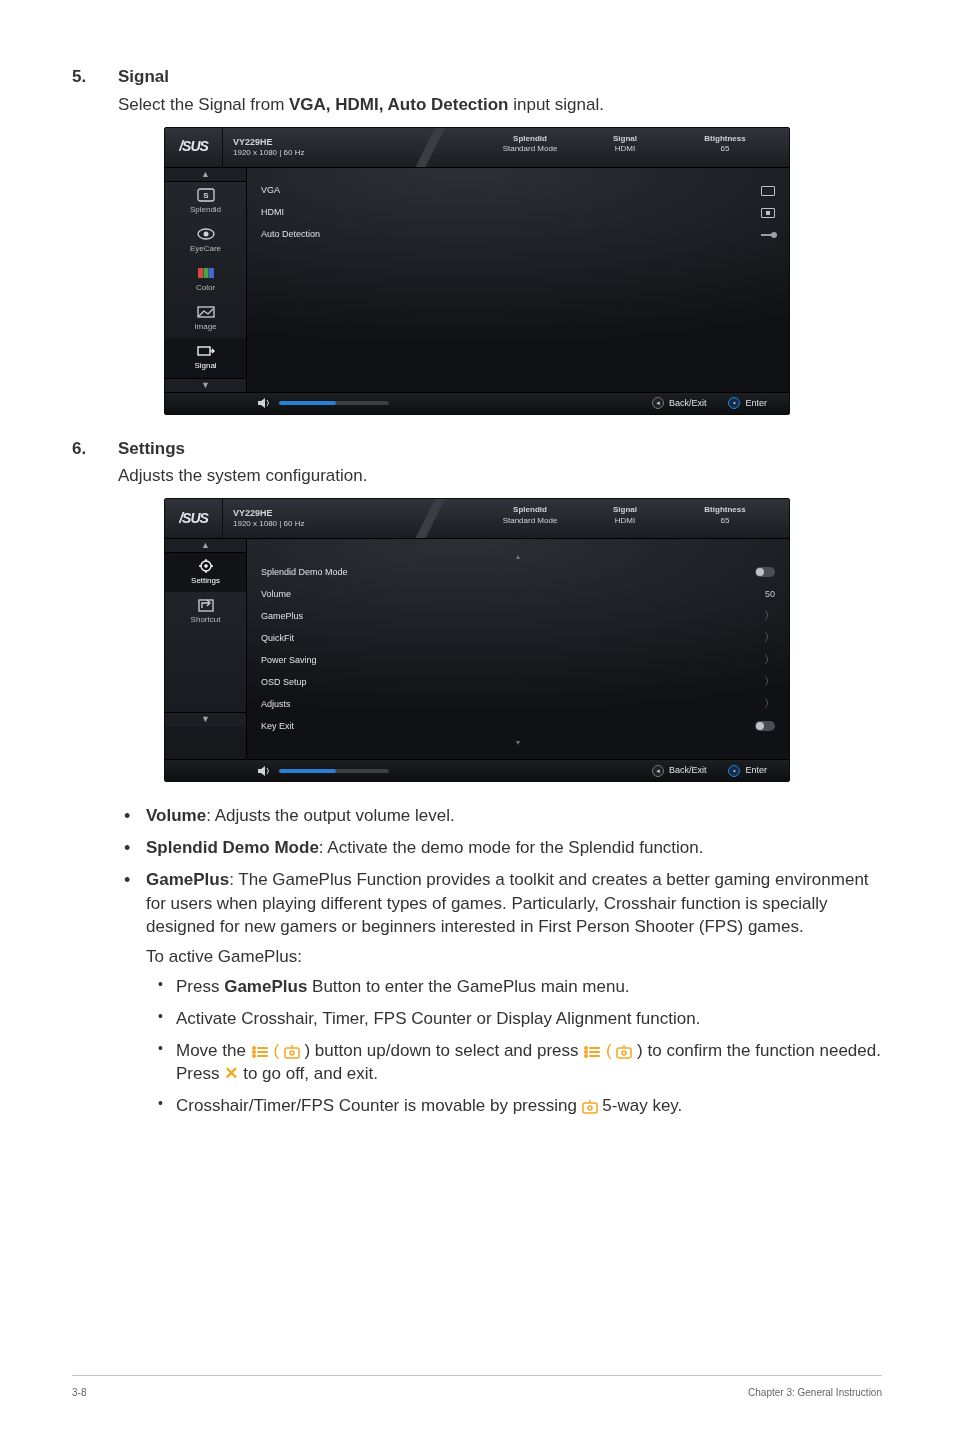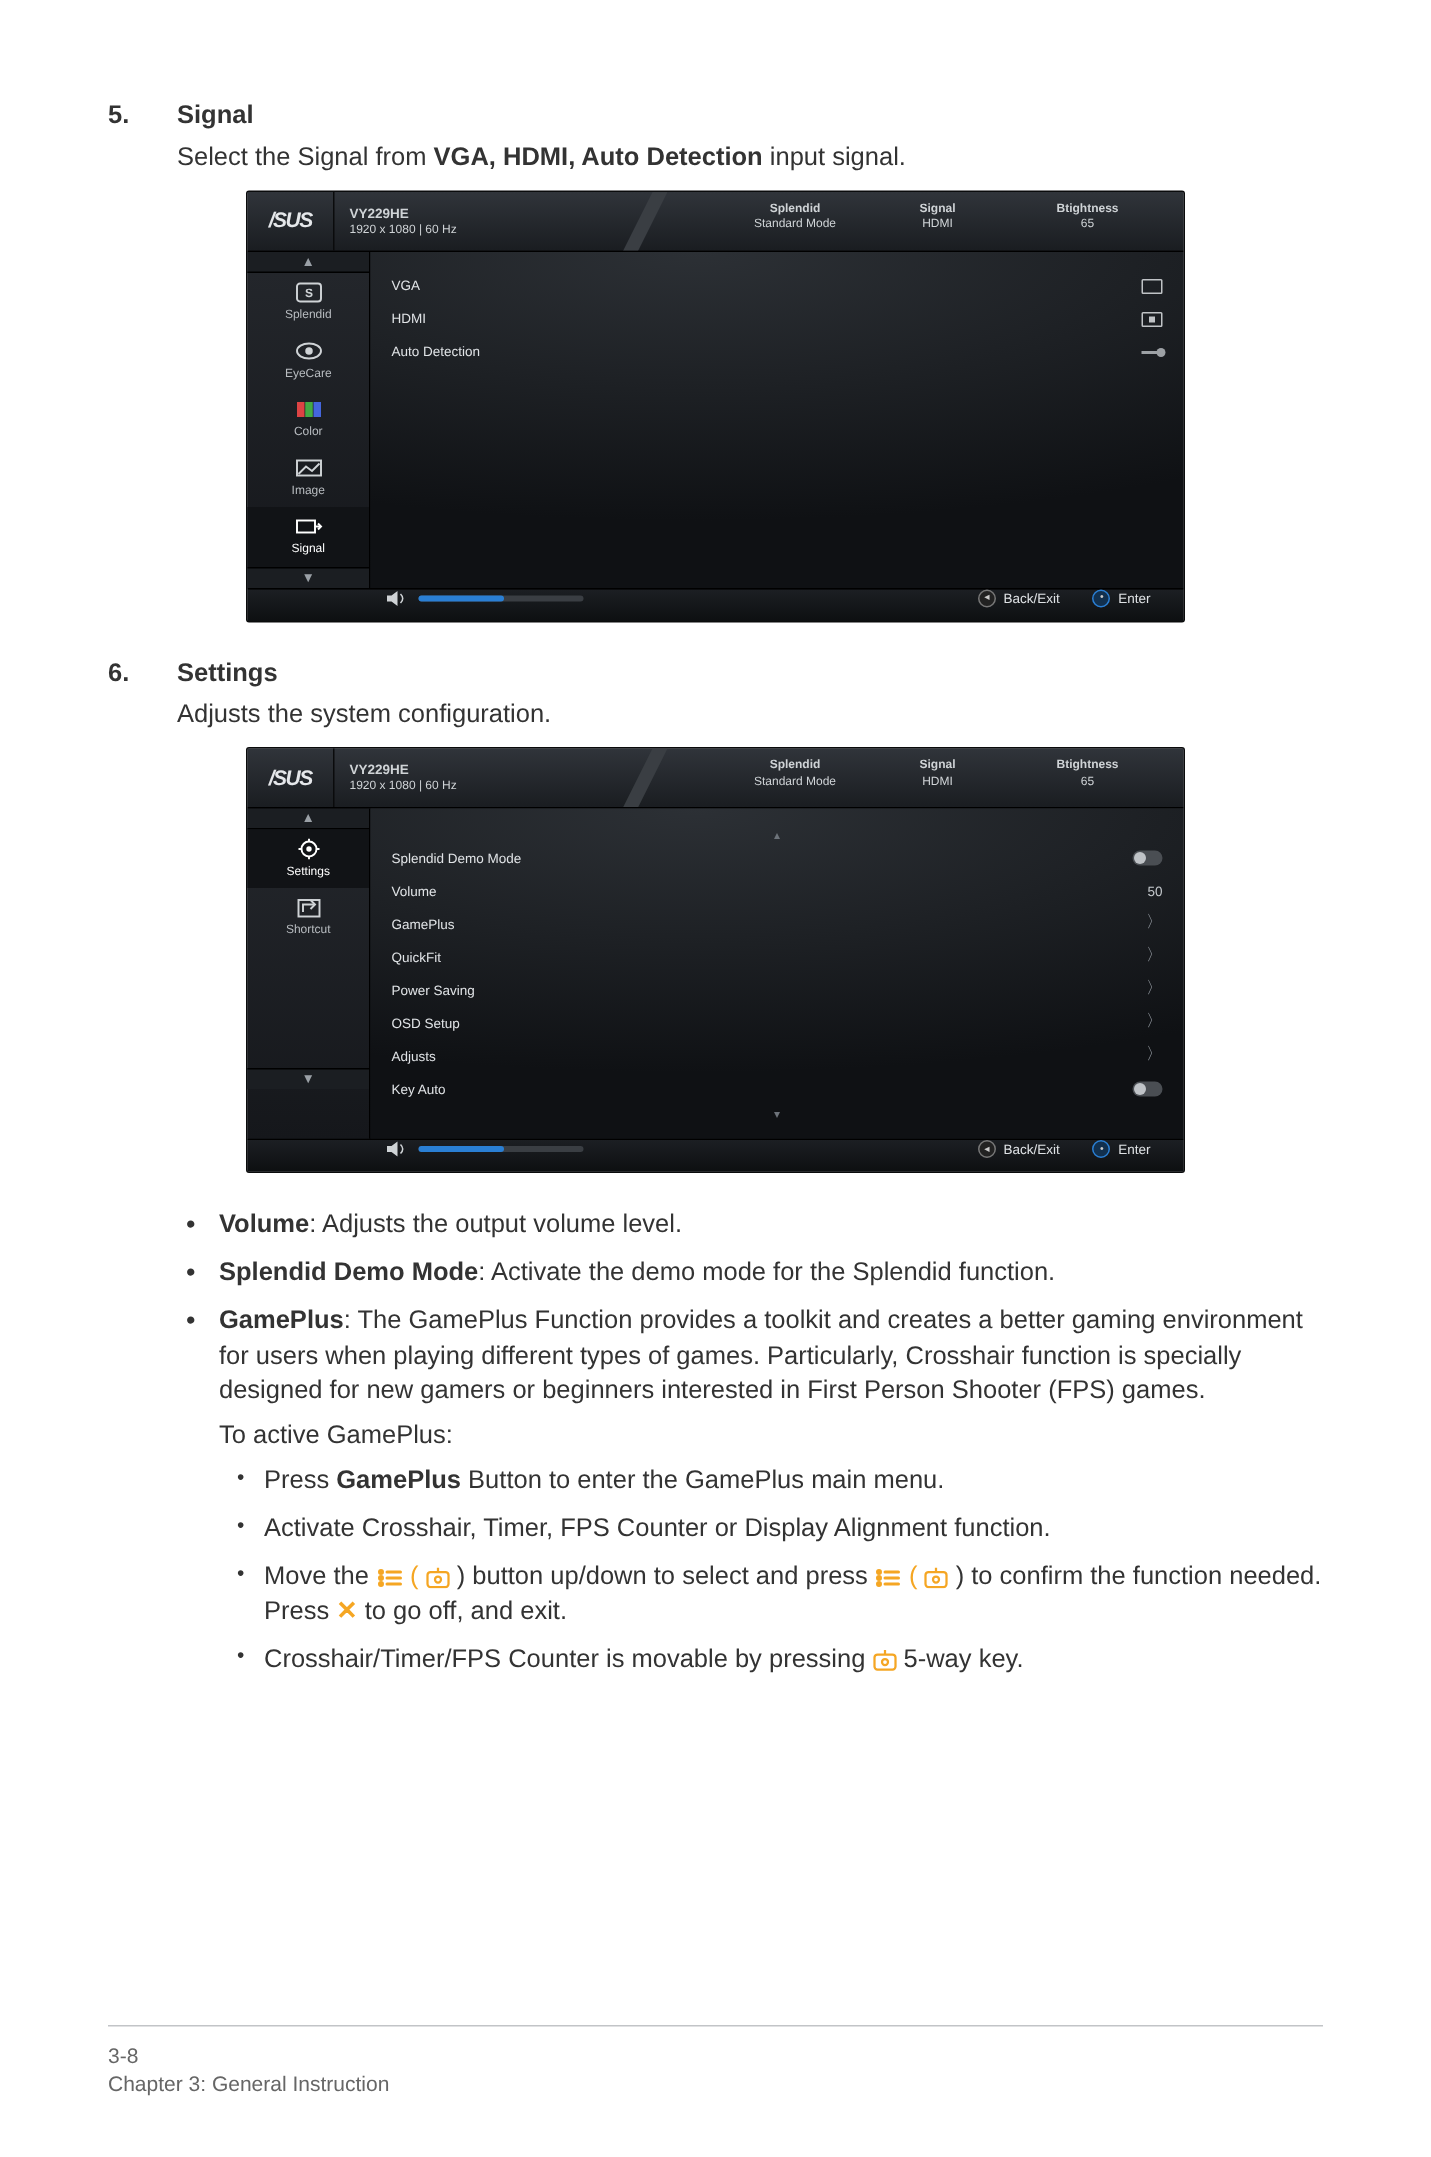--- a/index.html
+++ b/index.html
@@ -72,21 +72,21 @@
   .osd-main { flex:1; background: radial-gradient(ellipse 140% 100% at 40% 0%, #2c3035 0%, #0f1114 80%); position:relative; }
   .osd-list { padding:12px 14px; font-size:9px; }
   .osd-list .scroll-sm { text-align:center; color:#6d737a; font-size:8px; height:10px; }
   .osd-row { display:flex; justify-content:space-between; align-items:center; height:22px; color:#e0e3e6; }
   .osd-row .val { color:#c5c9cd; display:flex; align-items:center; gap:4px;margin-left:40px; }
   .osd-row .arrow { color:#8d939a; font-size:11px; }
   .toggle { width:20px; height:10px; border-radius:5px; background:#4a4e53; position:relative; }
   .toggle::after { content:""; position:absolute; width:8px; height:8px; border-radius:50%; background:#bfc3c7; top:1px; left:1px; }
   .osd-bottom {
     height:22px; border-top:1px solid #000; background: linear-gradient(#1c1f23, #0d0f11);
-    display:flex; align-items:flex-start; font-size:9px; color:#dfe2e5;
+    display:flex; align-items:center; font-size:9px; color:#dfe2e5;
   }
   .osd-bottom .vol { display:flex; align-items:center; gap:8px; margin-left:92px; }
   .vol-bar { width:110px; height:4px; background:#3a3e43; border-radius:2px; position:relative; }
   .vol-bar::after { content:""; position:absolute; left:0; top:0; bottom:0; width:52%; background:#2a7fd4; border-radius:2px; }
   .osd-bottom .spacer { flex:1; }
   .osd-bottom .btn { display:flex; align-items:center; gap:5px; margin-right:22px; }
   .circ { width:12px; height:12px; border-radius:50%; border:1px solid #777; background:#222; display:flex; align-items:center; justify-content:center; font-size:7px; color:#ccc; }
   .circ.blue { border-color:#2a7fd4; background:#12304e; }
 
   
@@ -107,21 +107,21 @@
   .inline-icon { display:inline-block; vertical-align:-3px; }
   .amber { color:#f5a623; }
   .x { color:#f5a623; font-weight:bold; }
 
   
   .footer {
     position:absolute; bottom:38px; left:72px; right:72px;
     border-top:1px solid #c2c4c7;
     padding-top:10px;
     display:flex; justify-content:space-between;
-    font-size:14px; color:#666;flex-direction:column;
+    font-size:10px; color:#666;
   }
 </style>
 </head>
 <body>
 
 <div class="page">
 
   <div class="h-row">
     <div class="h-num">5.</div>
     <div class="h-title">Signal</div>
@@ -325,21 +325,21 @@
             </div>
           <div class="osd-row">
               <span>OSD Setup</span>
               <span class="val arrow">〉</span>
             </div>
           <div class="osd-row">
               <span>Adjusts</span>
               <span class="val arrow">〉</span>
             </div>
           <div class="osd-row">
-              <span>Key Auto</span>
+              <span>Key Exit</span>
               <span class="val">
                 <span class="toggle"></span>
               </span>
             </div>
           <div class="scroll-sm">▾</div>
         </div>
       </div>
     </div>
     <div class="osd-bottom">
       <div class="vol">

